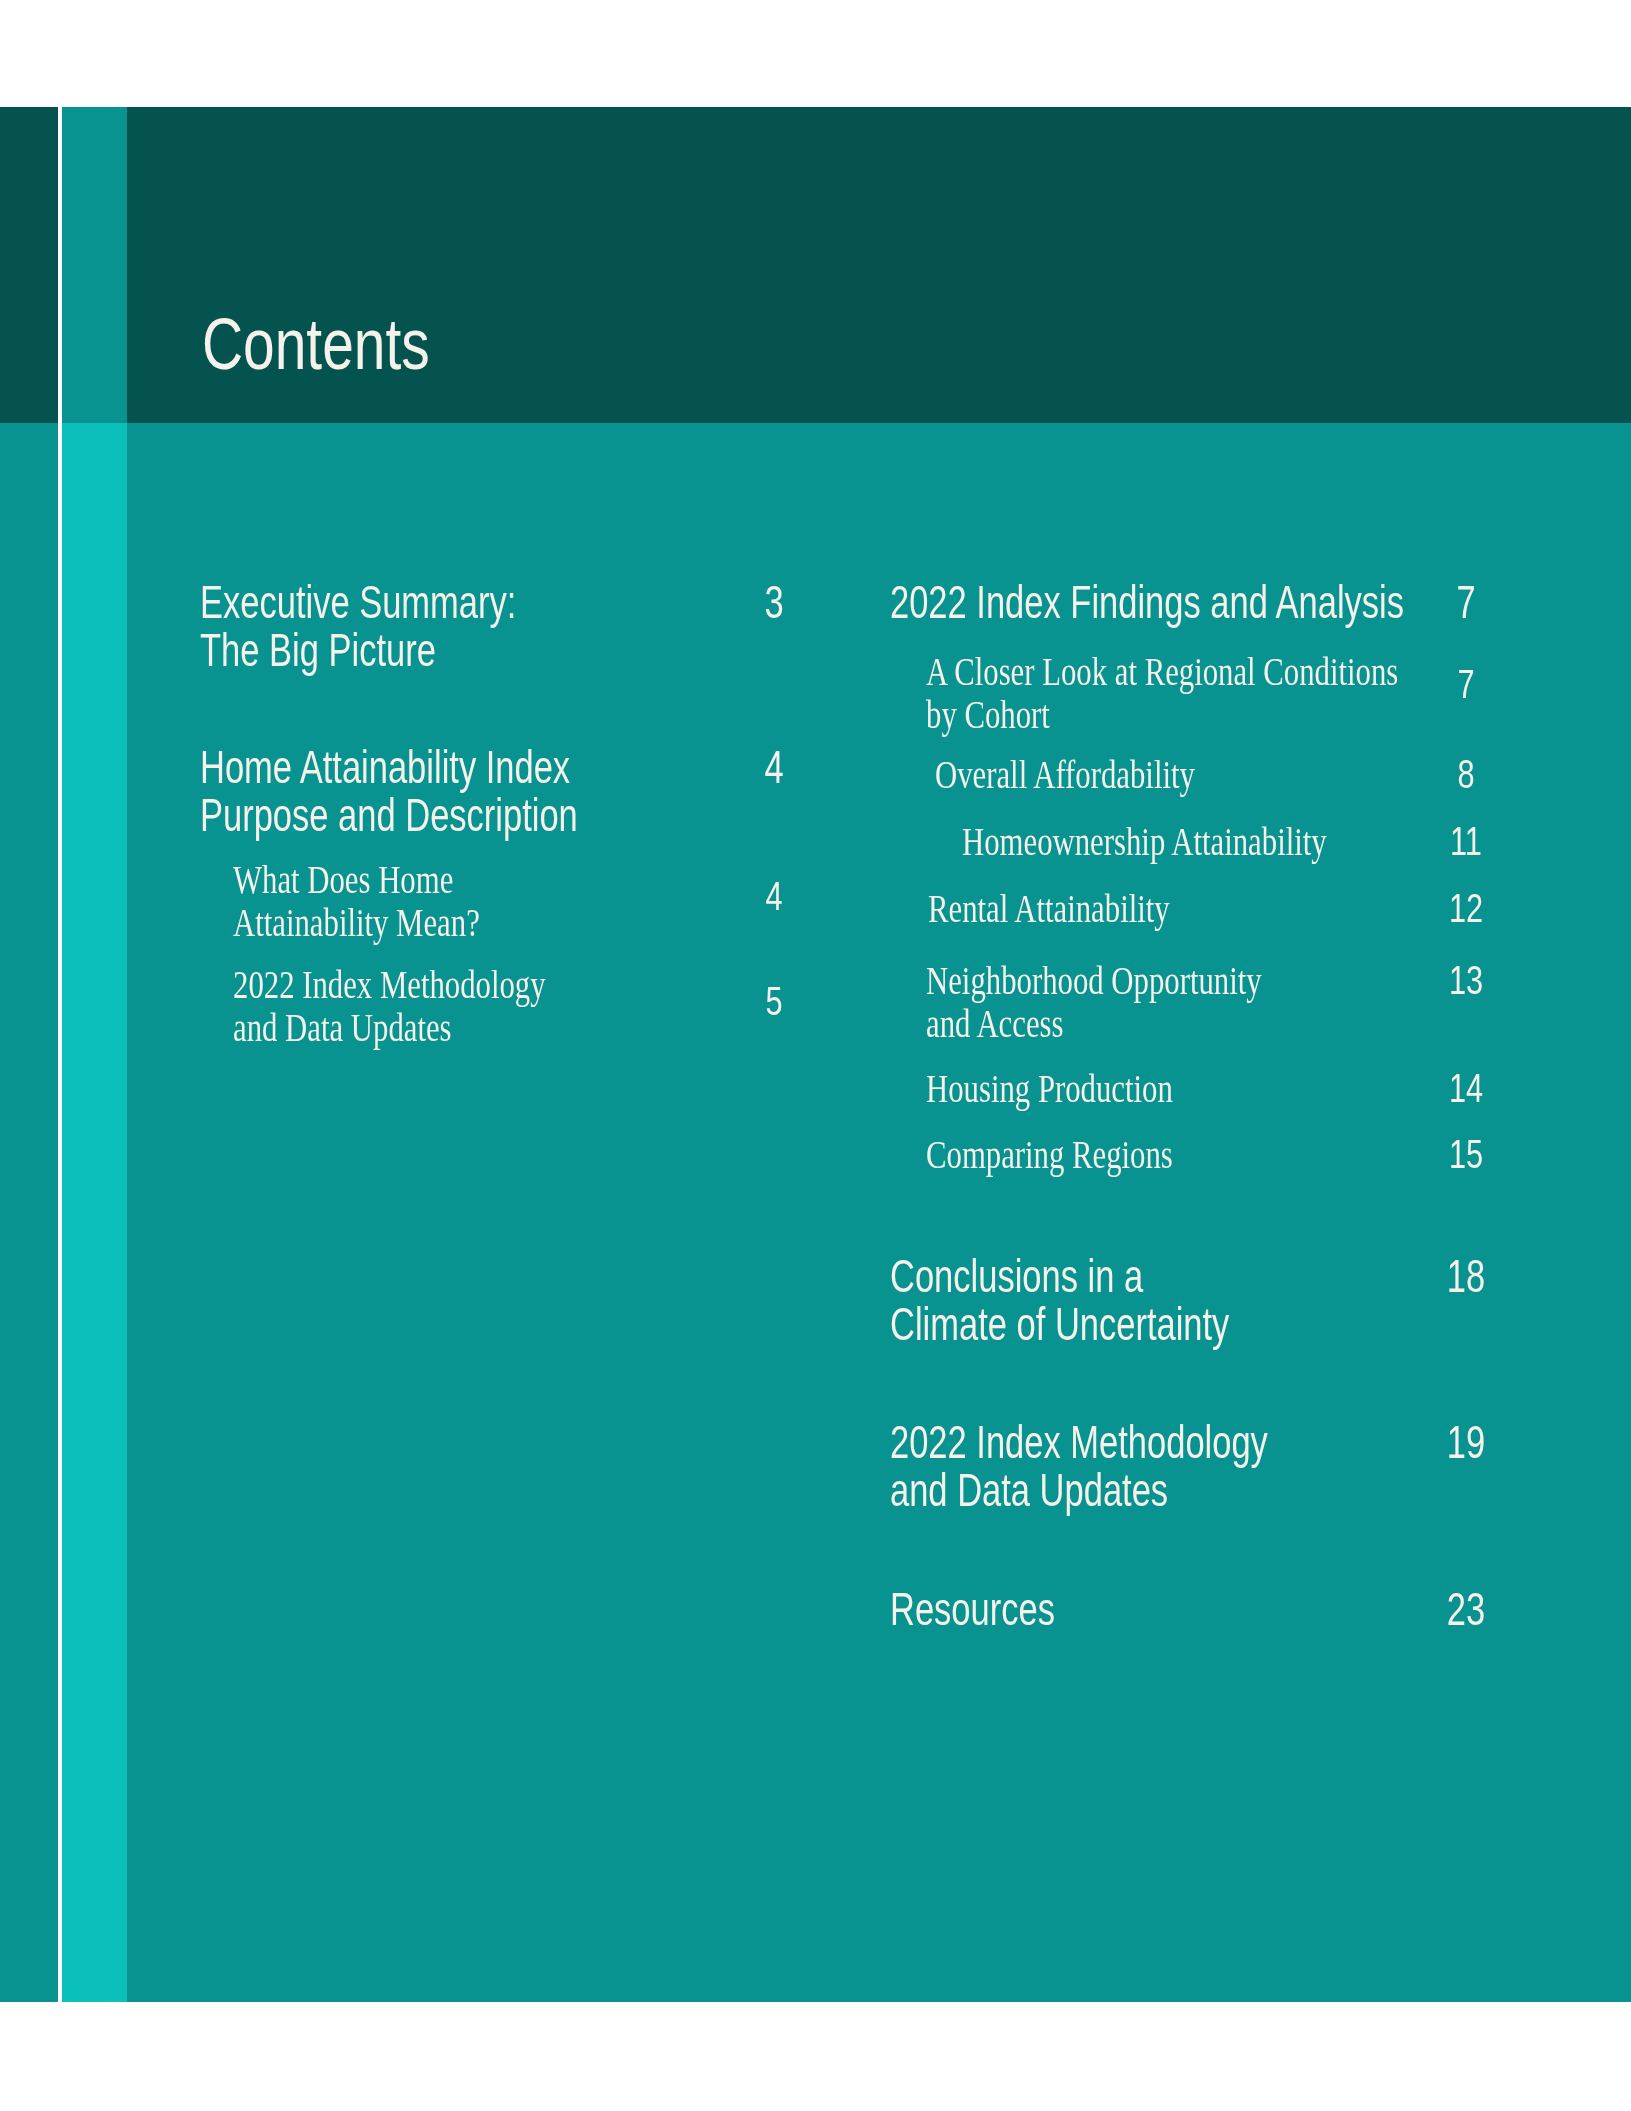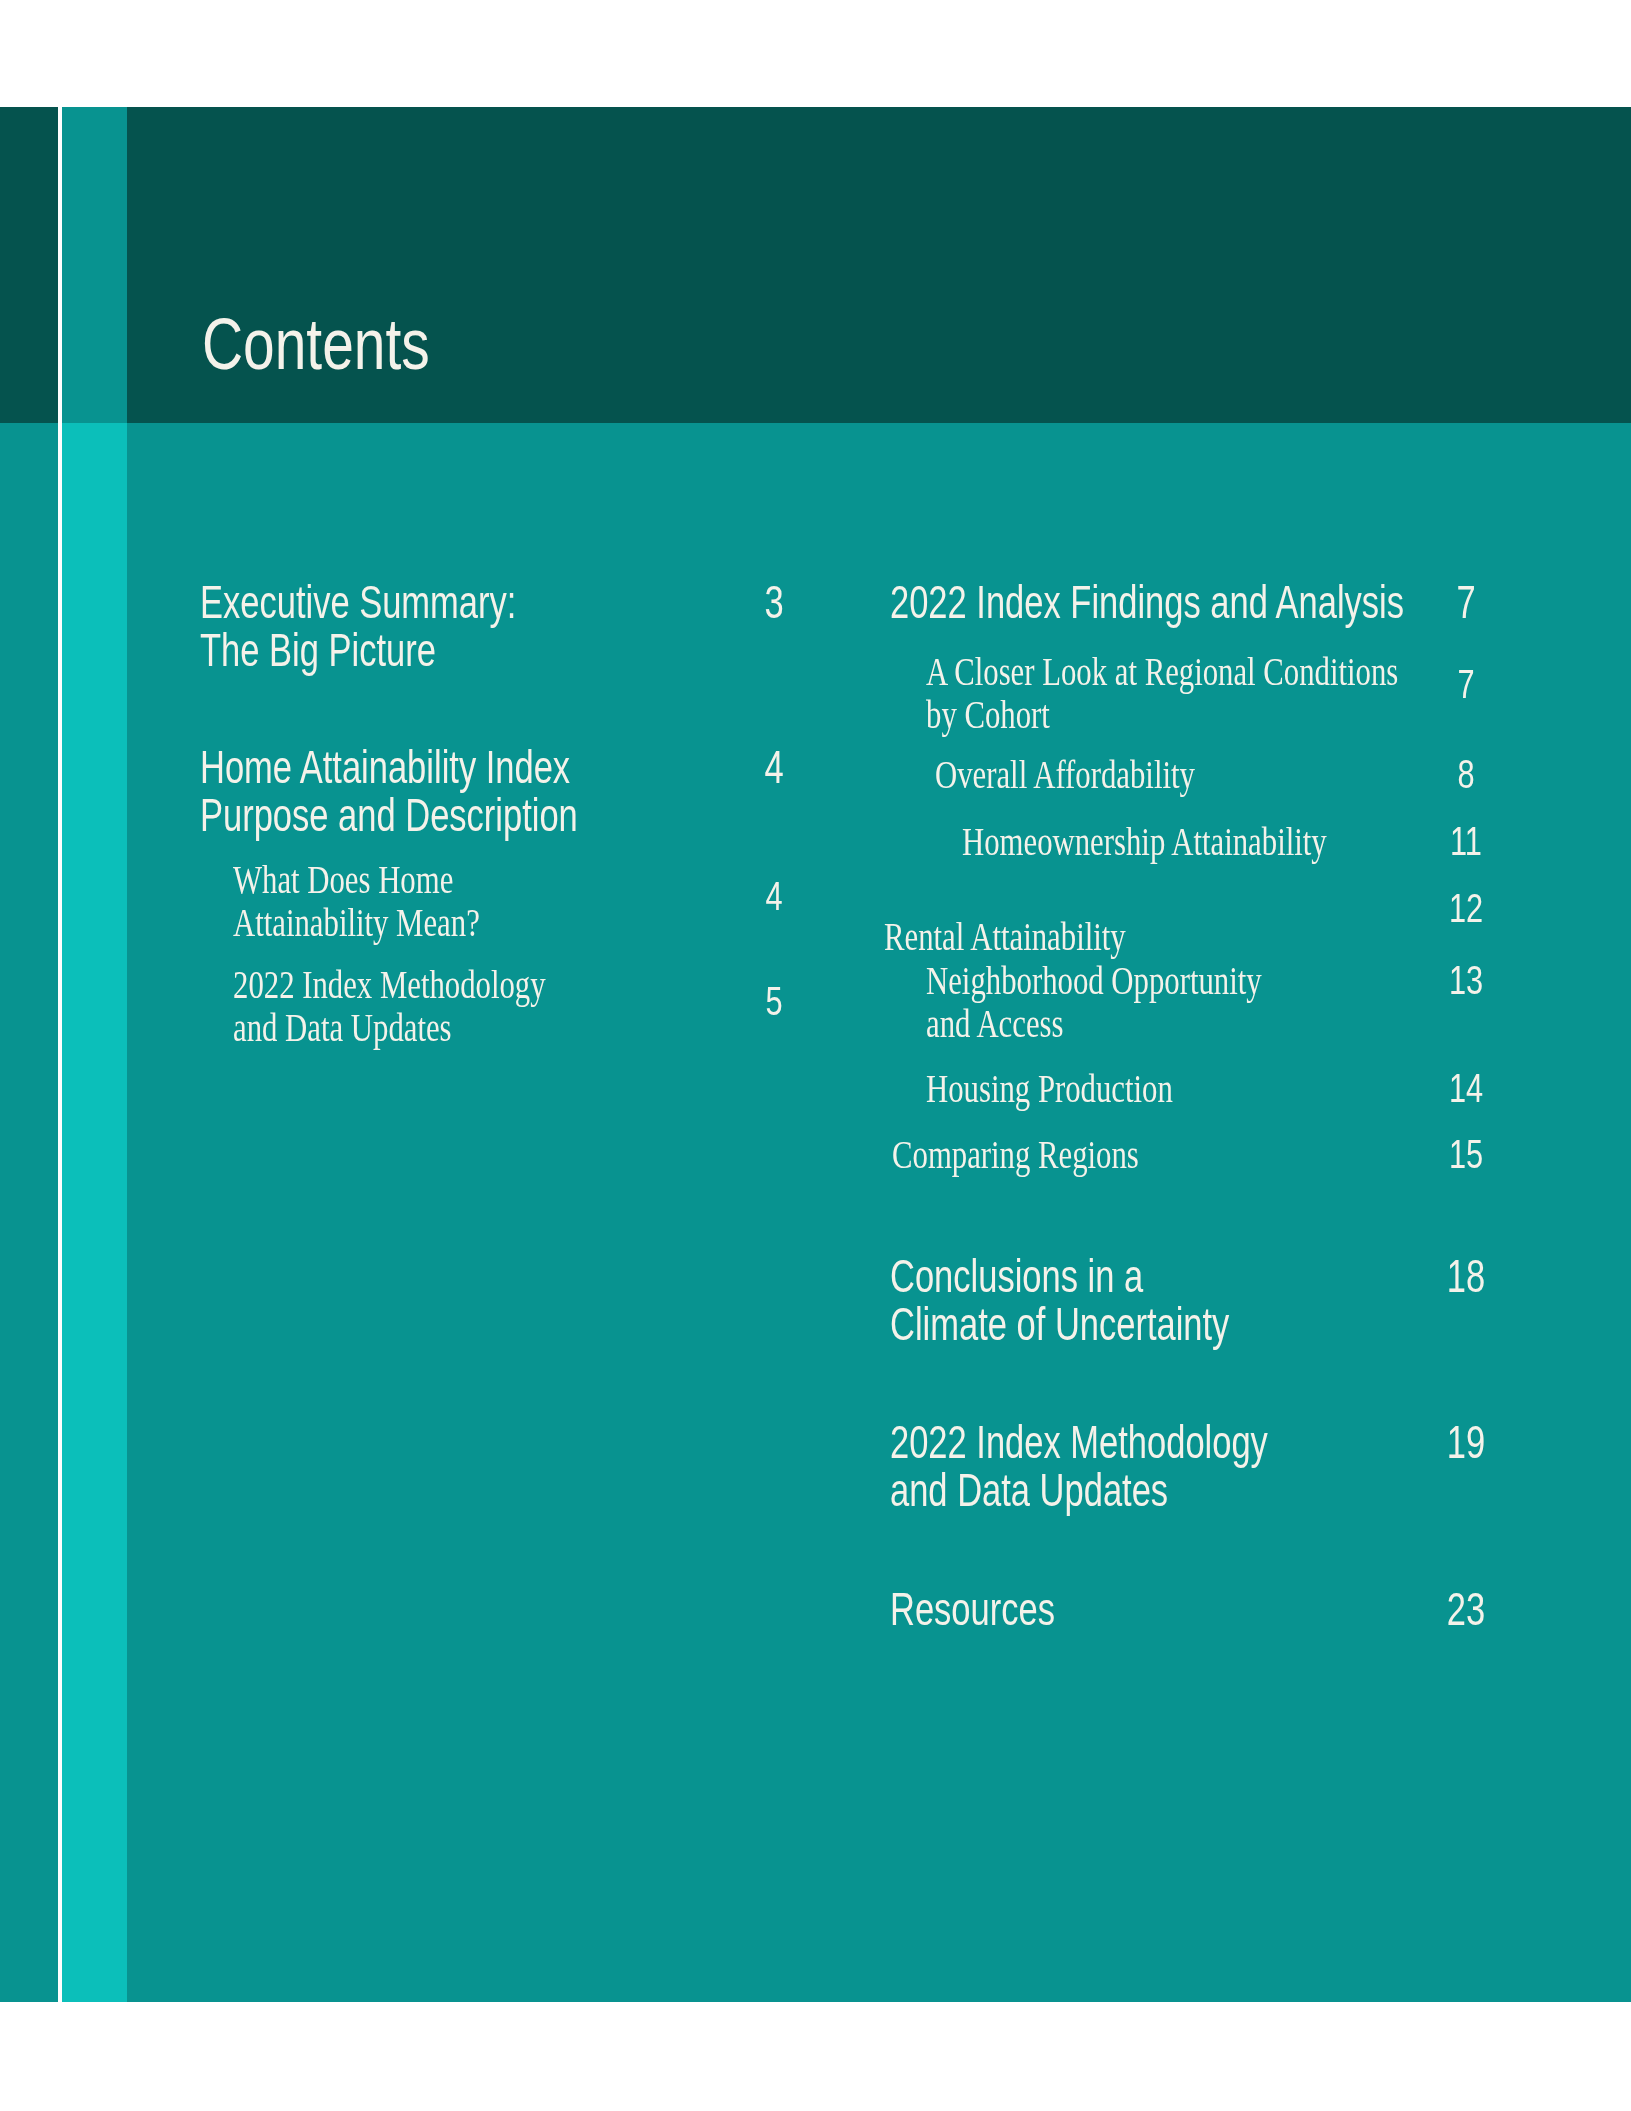--- a/index.html
+++ b/index.html
@@ -28,24 +28,24 @@
   
   .L0{left:200px;top:578px;} .LN0{left:734px;top:578px;}
   .L1{left:200px;top:743px;} .LN1{left:734px;top:743px;}
   .L2{left:233px;top:858px;} .LN2{left:734px;top:875px;}
   .L3{left:233px;top:963px;} .LN3{left:734px;top:980px;}
   
   .R0{left:890px;top:578px;}  .RN0{left:1426px;top:578px;}
   .R1{left:926px;top:650px;}  .RN1{left:1426px;top:663px;}
   .R2{left:935px;top:753px;}  .RN2{left:1426px;top:753px;}
   .R3{left:962px;top:820px;}  .RN3{left:1426px;top:820px;}
-  .R4{left:884px;top:887px;margin-top:28px;}  .RN4{left:1426px;top:887px;}
+  .R4{left:928px;top:887px;}  .RN4{left:1426px;top:887px;}
   .R5{left:926px;top:959px;}  .RN5{left:1426px;top:959px;}
   .R6{left:926px;top:1067px;} .RN6{left:1426px;top:1067px;}
-  .R7{left:892px;top:1133px;} .RN7{left:1426px;top:1133px;}
+  .R7{left:926px;top:1133px;} .RN7{left:1426px;top:1133px;}
   .R8{left:890px;top:1252px;} .RN8{left:1426px;top:1252px;}
   .R9{left:890px;top:1418px;} .RN9{left:1426px;top:1418px;}
   .R10{left:890px;top:1585px;}.RN10{left:1426px;top:1585px;}
 </style>
 </head>
 <body>
 
 <div class="abs content-bg"></div>
 <div class="abs header-seg left"></div>
 <div class="abs header-seg main"></div>

